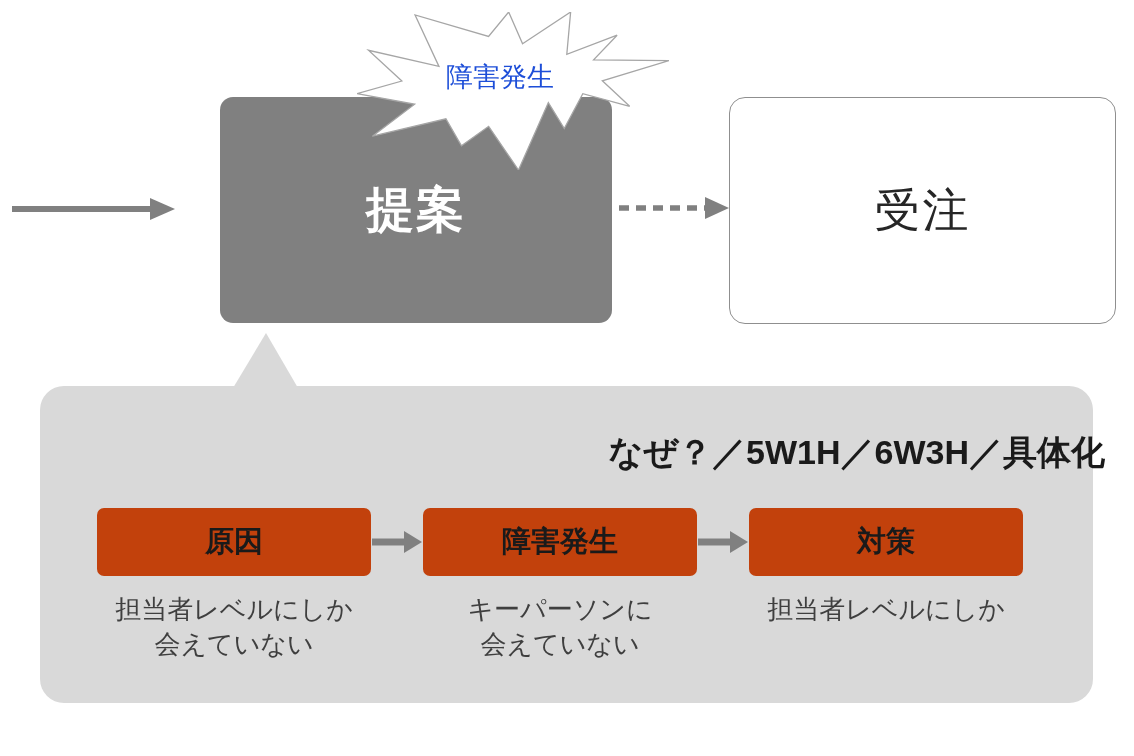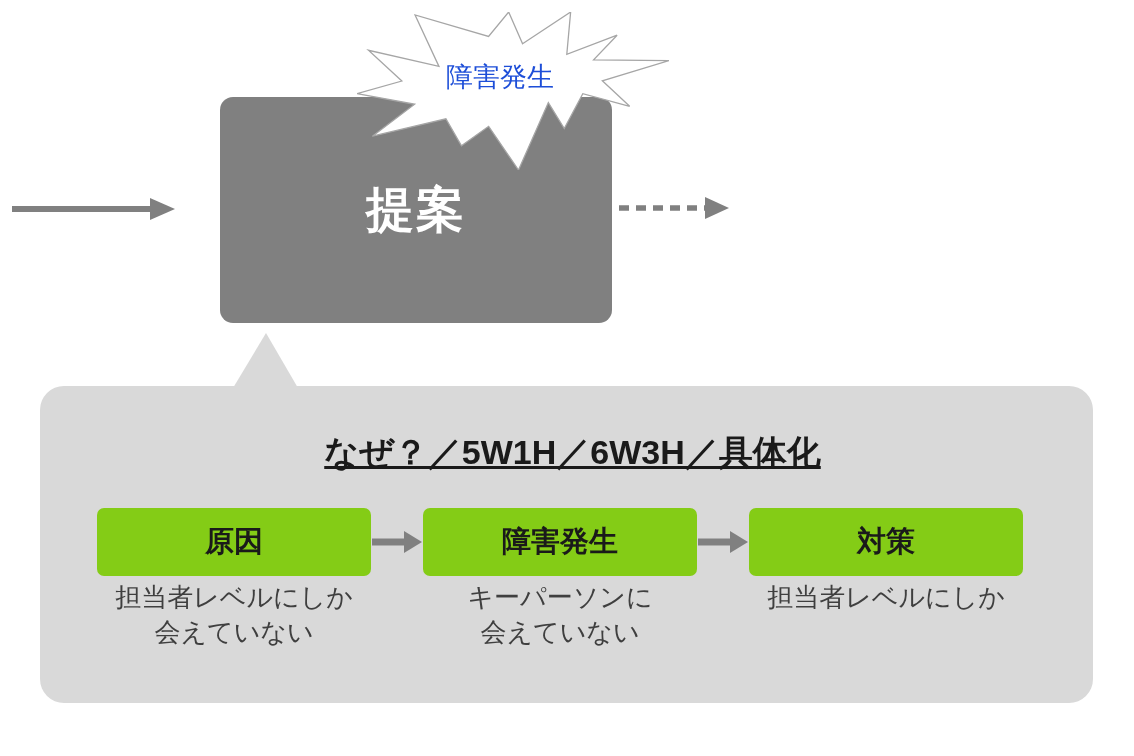--- a/index.html
+++ b/index.html
@@ -35,36 +35,36 @@
   .step-arrow-1{left:372px;top:529px;width:52px;height:26px;}
   .step-arrow-2{left:698px;top:529px;width:52px;height:26px;}
 
   
   .pointer-svg{left:233px;top:333px;width:65px;height:55px;}
   .panel{
     left:40px;top:386px;width:1053px;height:317px;
     background:#d9d9d9;border-radius:24px;
   }
   .panel-title{
-    left:40px;top:430px;width:1065px;text-align:center;
-    font-size:34px;font-weight:bold;color:#1a1a1a;text-decoration:underline;
+    left:40px;top:430px;width:1065px;text-align:right;
+    font-size:34px;font-weight:bold;color:#1a1a1a;
   }
 
   
   .step-box{
-    top:508px;height:68px;width:274px;background:#84cc16;border-radius:7px;
+    top:508px;height:68px;width:274px;background:#c2410c;border-radius:7px;
     font-size:29px;font-weight:bold;color:#1a1a1a;
   }
   .step-1{left:97px;}
   .step-2{left:423px;}
   .step-3{left:749px;}
 
   
   .step-note{
-    top:580px;width:314px;text-align:center;white-space:pre-line;
+    top:592px;width:314px;text-align:center;white-space:pre-line;
     font-size:26px;line-height:35px;color:#3f3f3f;
   }
   .note-1{left:77px;}
   .note-2{left:403px;}
   .note-3{left:729px;}
 </style>
 </head>
 <body>
 
 <div class="canvas">
@@ -81,20 +81,23 @@
   <svg class="abs burst-svg" viewBox="0 0 21600 21600" preserveAspectRatio="none" aria-hidden="true">
     <path d="M11462 4342L14790 0L14525 5777L18007 3172L16380 6532L21600 6645L16985 9402L18877 12896L15632 11162L14350 15935L13247 12387L11181 21600L9114 15631L7232 18289L6155 14600L1066 16976L3990 12610L0 11158L3103 9436L792 5236L5673 7434L4020 407L9108 3348L10500 0Z" fill="#ffffff" stroke-width="1.3" vector-effect="non-scaling-stroke" stroke="#a6a6a6"></path>
   </svg>
   <div class="abs burst-label">障害発生</div>
 
   <svg class="abs arrow-dashed" viewBox="0 0 168 30" aria-hidden="true">
     <line x1="2" y1="15" x2="139" y2="15" stroke-width="5.5" stroke-dasharray="10 7" stroke="#808080"></line>
     <polygon points="139,4 139,26 163,15" fill="#808080"></polygon>
   </svg>
 
+  <div class="abs flex-center order-box">
+    <span>受注</span>
+  </div>
 
   <svg class="abs pointer-svg" viewBox="0 0 65 55" aria-hidden="true">
     <polygon points="33,0 0,55 65,55" fill="#d9d9d9"></polygon>
   </svg>
 
   <div class="abs panel"></div>
 
   <div class="abs panel-title">なぜ？／5W1H／6W3H／具体化</div>
 
   <div class="abs flex-center step-box step-1">

